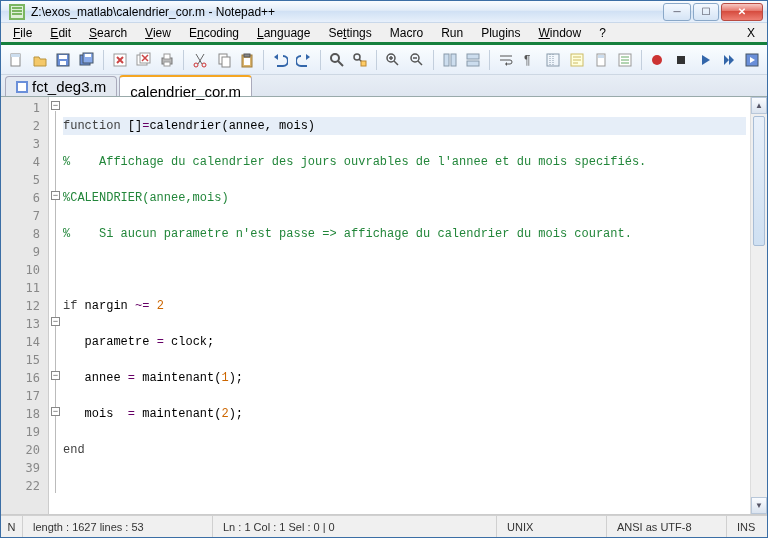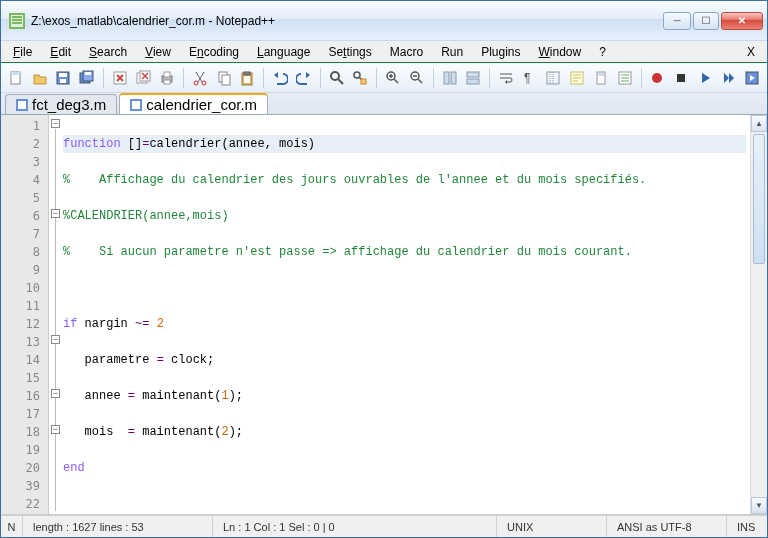--- a/index.html
+++ b/index.html
@@ -1,43 +1,43 @@
 <!DOCTYPE html>
 <html><head>
 <meta charset="utf-8">
 <style>
 * { margin: 0; padding: 0; box-sizing: border-box; }
 body { font-family: "Segoe UI", Tahoma, sans-serif; font-size: 12px; background: #fff; width: 768px; height: 538px; overflow: hidden; }
 .window { width: 768px; height: 538px; border: 1px solid #3b6ea5; background: #fff; display:flex; flex-direction: column; }
-.titlebar { height: 40px; background: linear-gradient(#f9fcff,#e2ecf8 45%,#cfe0f4 46%,#e7f0fb); display:flex; align-items:center; padding:0 4px; border-bottom:1px solid #c9d8ea; }
+.titlebar { height: 22px; background: linear-gradient(#f9fcff,#e2ecf8 45%,#cfe0f4 46%,#e7f0fb); display:flex; align-items:center; padding:0 4px; border-bottom:1px solid #c9d8ea; }
 .titlebar-icon { width:16px; height:16px; margin:0 6px 0 4px; }
 .title-text { flex:1; font-size:12px; color:#000; }
 .win-btns { display:flex; gap:2px; }
 .win-btn { width:28px; height:18px; border:1px solid #8aa8c8; border-radius:3px; background:linear-gradient(#f4f9ff,#d5e4f5); display:flex; align-items:center; justify-content:center; font-size:10px; color:#445; cursor:pointer; }
 .win-btn.max { width:26px; }
 .win-btn.close { width:42px; background:linear-gradient(#f8c9c3,#e57368 45%,#d64c3f 46%,#ee7f73); border-color:#b84b42; color:#fff; font-weight:bold; }
-.menubar { height:22px; background:#f0f0f0; border-bottom:1px solid #15803d; display:flex; align-items:center; padding:0 4px; gap:2px; }
+.menubar { height:22px; background:#f0f0f0; border-bottom:3px solid #15803d; display:flex; align-items:center; padding:0 4px; gap:2px; }
 .menu-item { padding:2px 8px; cursor:pointer; }
 .menu-item span.u { text-decoration:underline; }
 .toolbar { height:30px; background:linear-gradient(#fafdff,#e7eff9); border-bottom:1px solid #cdd7e3; display:flex; align-items:center; padding:0 4px; gap:2px; overflow:hidden; }
 .tool-btn { width:22px; height:22px; border:1px solid transparent; border-radius:3px; display:flex; align-items:center; justify-content:center; cursor:pointer; }
 .tool-sep { width:1px; height:20px; background:#c3cfdd; margin:0 3px; }
 .tabs { height:22px; background:linear-gradient(#e8eef6,#dfe6f0); display:flex; align-items:flex-end; padding:0 4px; border-bottom:1px solid #9aa; }
 .tab { height:20px; padding:2px 10px; border:1px solid #aab; border-bottom:none; border-radius:4px 4px 0 0; background:#e3e8f0; display:flex; align-items:center; gap:4px; margin-right:2px; font-size:15px; cursor:pointer; }
-.tab.active { background:#fff; border-top:2px solid #f5a623; height:21px; position:relative; z-index:1; }
+.tab.active { background:#fff; border-top:2px solid #f5a623; height:21px; position:relative; z-index:1;flex-direction:column; }
 .tab-icon { width:12px; height:12px; }
 .editor-wrap { flex:1; display:flex; overflow:hidden; border-bottom:1px solid #ccc; position:relative; }
 .gutter { width:48px; background:#e8e8e8; border-right:1px solid #ccc; padding-top:2px; text-align:right; color:#888; font-family:Consolas,monospace; font-size:12px; line-height:18px; user-select:none; }
 .gutter div { padding-right:8px; }
 .code { flex:1; font-family:Consolas,"Courier New",monospace; font-size:12px; line-height:18px; padding:2px 4px 2px 14px; white-space:pre; overflow:auto; position:relative; }
 .code-line { height:18px; position:relative; }
 .fold-col { position:absolute; left:48px; top:0; width:14px; height:100%; pointer-events:none; }
 .fold-line { position:absolute; left:6px; width:1px; background:#bbb; }
 .fold-box { position:absolute; left:2px; width:9px; height:9px; border:1px solid #888; background:#fff; font-size:9px; line-height:7px; text-align:center; color:#555; cursor:pointer; pointer-events:auto; }
-.kw { color:#8b5cf6; }
+.kw { color:#404040; }
 .cm { color:#22863a; }
 .num { color:#cc6600; }
 .op { color:#660066; }
 .hl-line { background:#e6eef8; }
 .scrollbar-v { width:17px; background:#efefef; border-left:1px solid #ddd; display:flex; flex-direction:column; }
 .sb-btn { height:17px; background:linear-gradient(#fafcff,#dae3ef); border:1px solid #b8c7d9; display:flex; align-items:center; justify-content:center; font-size:8px; color:#556; cursor:pointer; }
 .sb-track { flex:1; position:relative; }
 .sb-thumb { position:absolute; left:2px; right:2px; top:2px; height:130px; background:linear-gradient(#e8f0fa,#cfe0f2); border:1px solid #a8bdd6; border-radius:2px; cursor:pointer; }
 .statusbar { height:22px; background:#f0f0f0; border-top:1px solid #d0d0d0; display:flex; align-items:center; font-size:11px; color:#333; }
 .status-cell { padding:0 10px; border-right:1px solid #d0d0d0; height:100%; display:flex; align-items:center; }

